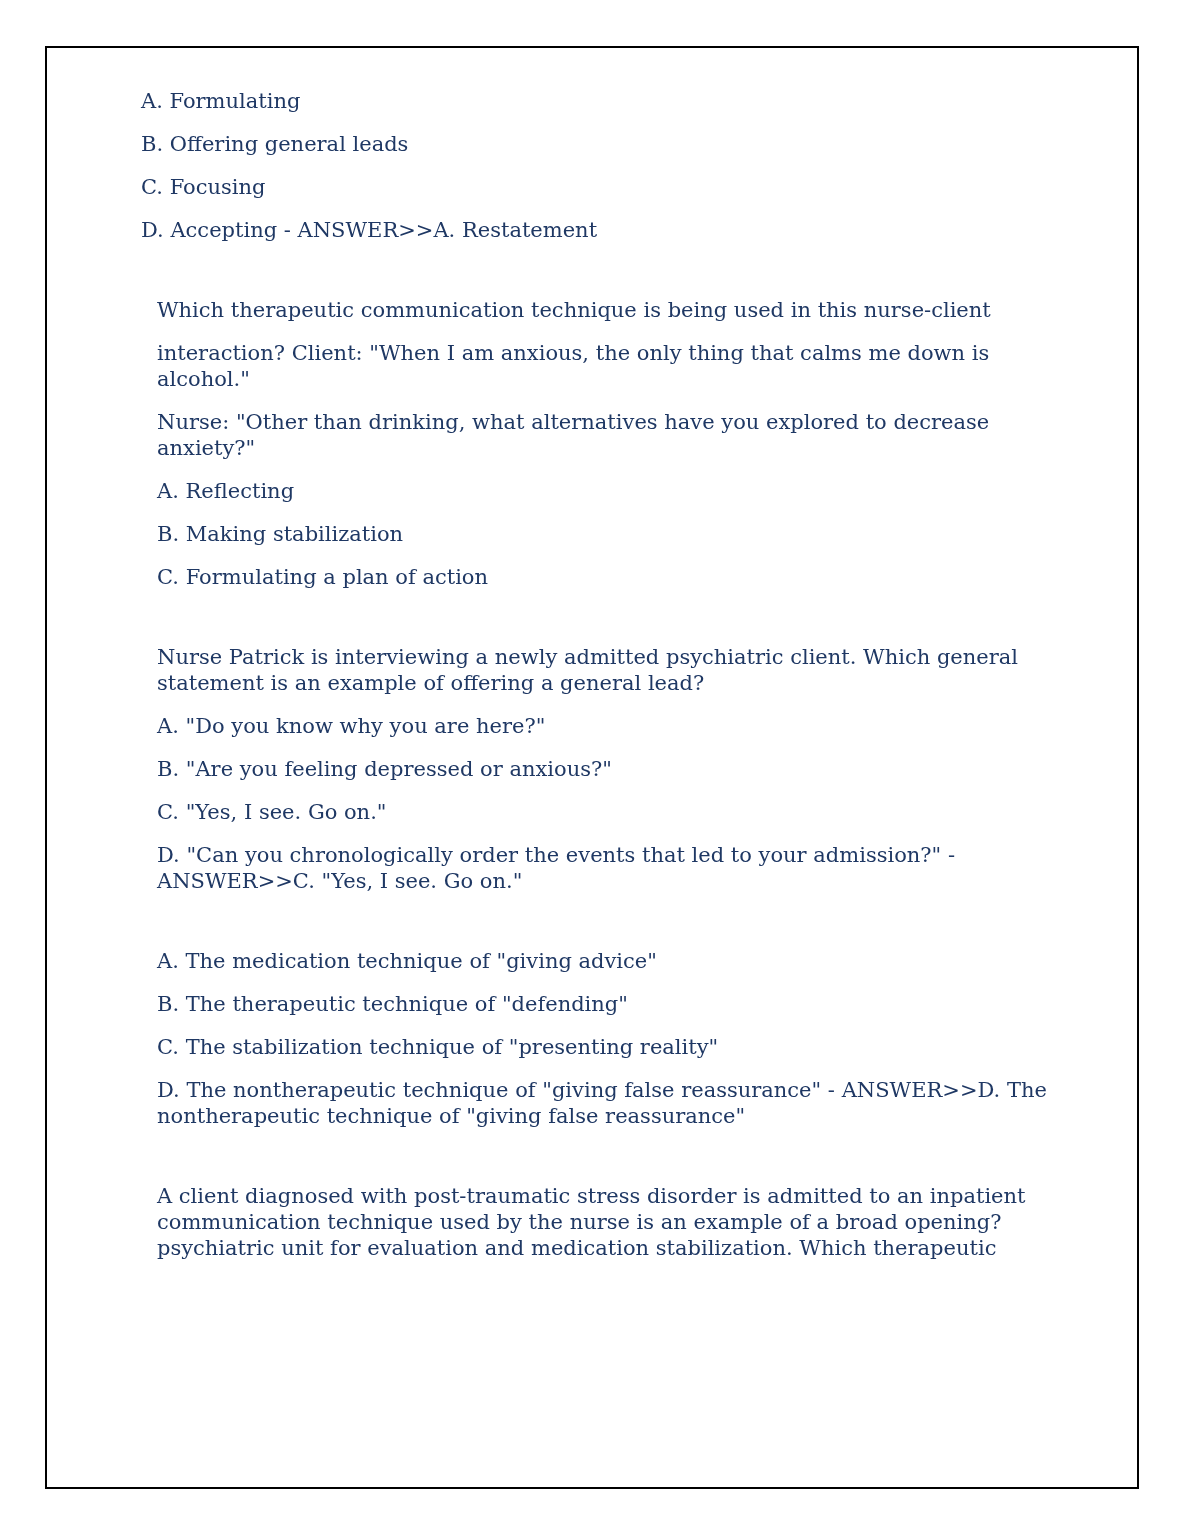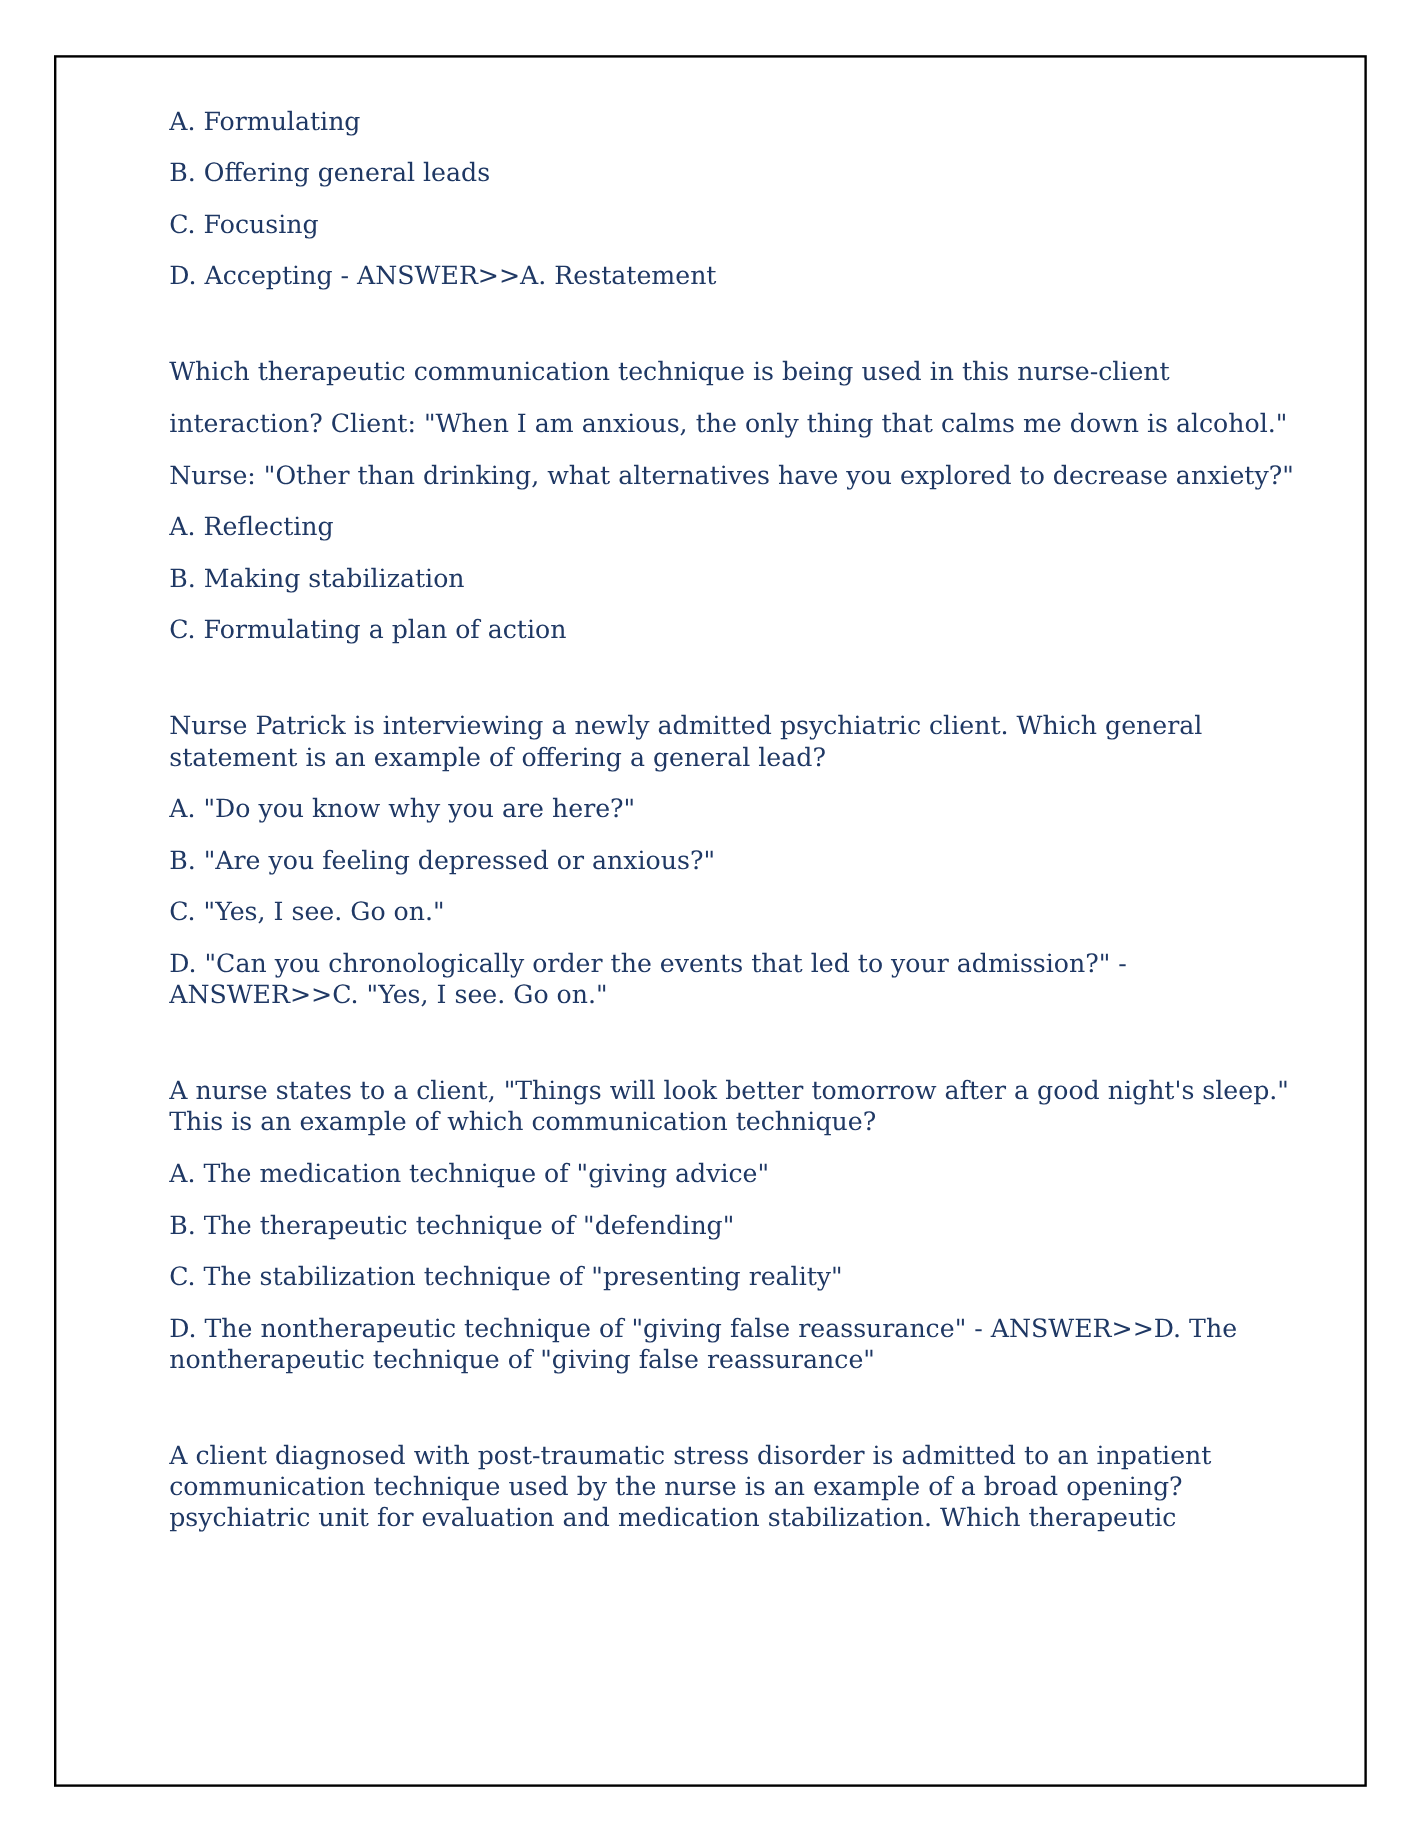--- a/index.html
+++ b/index.html
@@ -33,20 +33,21 @@
     font-size: 21px;
   }
   .para {
     margin: 0 0 17px 0;
   }
   .line {
     line-height: 26px;
   }
   .qblock + .qblock {
     margin-top: 54px;
+    margin-left: 16px;
   }
 </style>
 </head>
 <body>
 
 <div class="canvas">
   <div class="page-border"></div>
 
   <div class="content">
 
@@ -101,24 +102,20 @@
           <div class="line">C. "Yes, I see. Go on."</div>
         </div>
       <div class="para">
         <div class="line">D. "Can you chronologically order the events that led to your admission?" -</div>
         <div class="line">ANSWER&gt;&gt;C. "Yes, I see. Go on."</div>
       </div>
     </div>
 
     <div class="qblock">
       <div class="para">
-        <div class="line">A nurse states to a client, "Things will look better tomorrow after a good night's sleep."</div>
-        <div class="line">This is an example of which communication technique?</div>
-      </div>
-      <div class="para">
           <div class="line">A. The medication technique of "giving advice"</div>
         </div>
       <div class="para">
           <div class="line">B. The therapeutic technique of "defending"</div>
         </div>
       <div class="para">
           <div class="line">C. The stabilization technique of "presenting reality"</div>
         </div>
       <div class="para">
         <div class="line">D. The nontherapeutic technique of "giving false reassurance" - ANSWER&gt;&gt;D. The</div>

